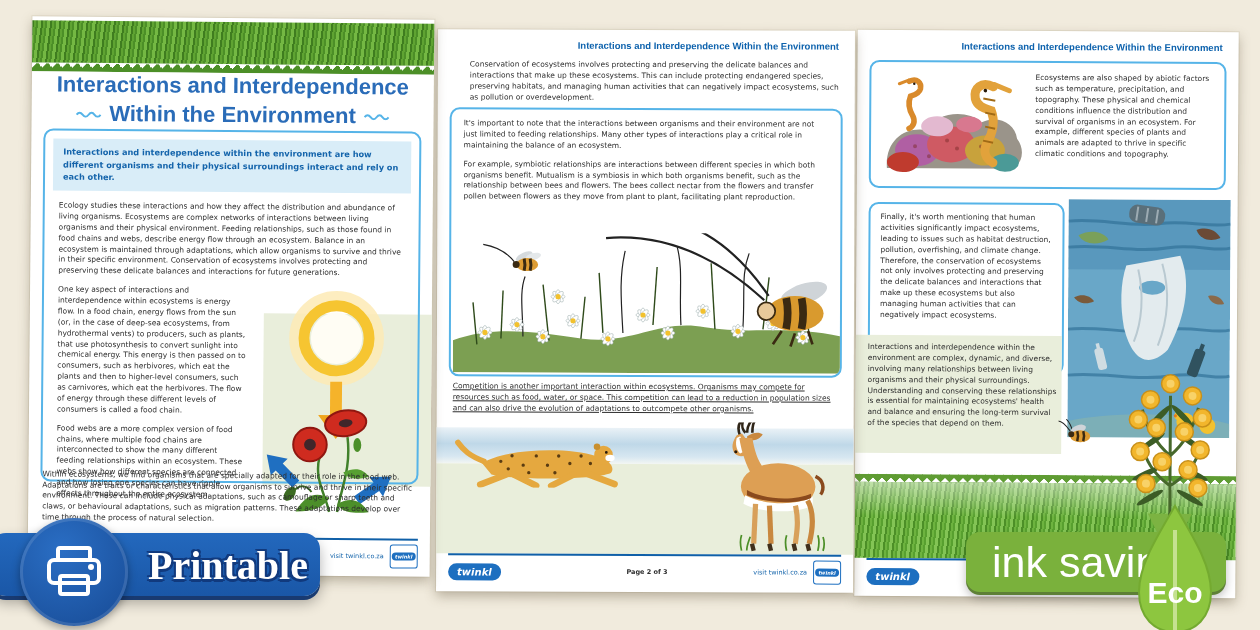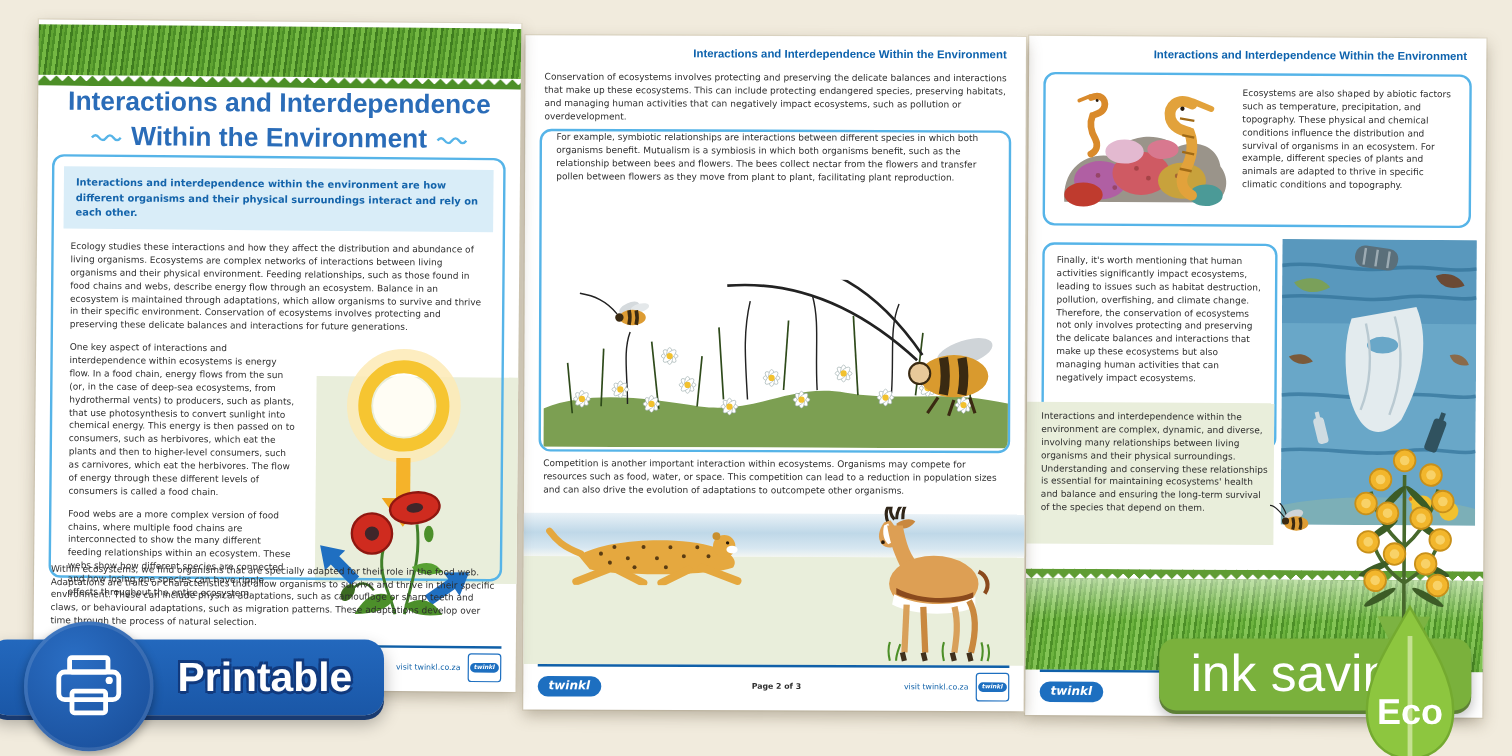--- a/index.html
+++ b/index.html
@@ -31,26 +31,26 @@
   .spacer{flex:1;}
   .site{font-size:6.5px;font-weight:normal;color:#1565ab;}
   .pagelabel{font-size:6.5px;font-weight:bold;color:#2e2e2e;margin-left:40px;}
   .twinkl-logo{background:#1d6fc0;color:#fff;font-weight:bold;font-style:italic;font-size:10px;padding:3px 9px;border-radius:11px;}
   .stamp{width:26px;height:22px;border:1px solid #1d6fc0;border-radius:3px;background:#fff;display:flex;align-items:center;justify-content:center;}
   .mini-cloud{background:#1d6fc0;color:#fff;font-size:5px;font-weight:bold;font-style:italic;border-radius:5px;padding:1px 3px;}
 
   
   .p-header{position:absolute;top:10px;right:16px;font-family:"Liberation Sans",sans-serif;font-weight:bold;font-size:9.5px;color:#0d62ad;}
   
-  .p2-p1{position:absolute;top:30px;left:16px;right:16px;}
+  .p2-p1{position:absolute;top:30px;left:32px;right:16px;}
   .p2-box{position:absolute;top:78px;left:12px;right:12px;height:265px;overflow:hidden;}
   .p2-box .bt{padding:0 12px;}
   .p2-box .first{padding-top:9px;}
   .meadow{position:absolute;left:2px;right:2px;bottom:2px;height:140px;}
-  .p2-competition{position:absolute;top:352px;left:16px;right:16px;}
+  .p2-competition{position:absolute;top:352px;left:16px;right:16px;text-decoration:underline;}
   .p2-scene{position:absolute;top:398px;left:0;right:0;height:126px;}
   .sky{position:absolute;top:0;left:0;right:0;height:36px;background:linear-gradient(180deg,#eaf2f7,#bfd8e8 45%,#d7e7f1 80%,#f3f6f3);}
   .ground{position:absolute;top:36px;left:0;right:0;bottom:0;background:#e9eedb;}
   .cheetah{position:absolute;left:14px;top:4px;width:180px;height:56px;}
   .p2-predation{position:absolute;left:16px;top:50px;width:225px;}
   .springbok{position:absolute;right:14px;top:-6px;width:145px;height:130px;}
 
   
   .p3-box1{position:absolute;top:30px;left:12px;right:12px;height:128px;display:flex;gap:8px;padding:6px;box-sizing:border-box;}
   .p3-box1 .bt{flex:1;margin:4px 4px 0 0;}
@@ -69,21 +69,21 @@
 
   
   .printable{position:absolute;left:-10px;top:533px;width:330px;height:63px;z-index:20;
     background:linear-gradient(#2368bd,#1a57a7);border-radius:16px;
     box-shadow:0 4px 0 rgba(16,52,110,.95),0 7px 14px rgba(0,0,0,.3);}
   .print-circle{position:absolute;left:30px;top:-15px;width:108px;height:108px;border-radius:50%;
     background:radial-gradient(circle at 38% 30%,#2a6ec4,#174a94);
     box-shadow:0 3px 8px rgba(0,0,0,.35),inset 0 0 0 3px rgba(255,255,255,.12);
     display:flex;align-items:center;justify-content:center;}
   .print-label{position:absolute;left:158px;top:50%;transform:translateY(-50%);
-    font-family:Liberation Sans, sans-serif;font-weight:bold;font-size:34px;color:#fff;
+    font-family:Liberation Serif, serif;font-weight:bold;font-size:40px;color:#fff;
     text-shadow:2px 2px 0 #113a7e,-2px 2px 0 #113a7e,2px -2px 0 #113a7e,-2px -2px 0 #113a7e,0 3px 0 #113a7e;}
   .eco{position:absolute;left:966px;top:532px;width:260px;height:60px;z-index:20;background:#7ab13c;border-radius:14px;
     box-shadow:0 3px 0 rgba(74,114,28,.85),0 6px 10px rgba(0,0,0,.25);}
   .eco-label{position:absolute;left:26px;top:50%;transform:translateY(-50%);
     font-family:"Liberation Sans",sans-serif;font-size:43px;color:#fff;}
   .leaf-wrap{position:absolute;right:6px;top:-28px;width:90px;height:152px;}
 </style>
 </head>
 <body>
 
@@ -154,20 +154,21 @@
     <span class="stamp">
         <span class="mini-cloud">twinkl</span>
       </span>
   </div>
 </div>
 
 <div class="page" id="p2">
   <div class="p-header">Interactions and Interdependence Within the Environment</div>
   <p class="bt p2-p1">Conservation of ecosystems involves protecting and preserving the delicate balances and interactions that make up these ecosystems. This can include protecting endangered species, preserving habitats, and managing human activities that can negatively impact ecosystems, such as pollution or overdevelopment.</p>
   <div class="p2-box wavybox">
+    <p class="bt first">It's important to note that the interactions between organisms and their environment are not just limited to feeding relationships. Many other types of interactions play a critical role in maintaining the balance of an ecosystem.</p>
     <p class="bt">For example, symbiotic relationships are interactions between different species in which both organisms benefit. Mutualism is a symbiosis in which both organisms benefit, such as the relationship between bees and flowers. The bees collect nectar from the flowers and transfer pollen between flowers as they move from plant to plant, facilitating plant reproduction.</p>
     <svg class="meadow" viewBox="0 0 393 140" preserveAspectRatio="none">
       <defs>
         <g id="daisy">
           <ellipse rx="7" ry="2.6" fill="#fff" stroke="#9aa" stroke-width=".5"></ellipse>
           <ellipse rx="7" ry="2.6" fill="#fff" stroke="#9aa" stroke-width=".5" transform="rotate(45)"></ellipse>
           <ellipse rx="7" ry="2.6" fill="#fff" stroke="#9aa" stroke-width=".5" transform="rotate(90)"></ellipse>
           <ellipse rx="7" ry="2.6" fill="#fff" stroke="#9aa" stroke-width=".5" transform="rotate(135)"></ellipse>
           <circle r="2.6" fill="#f2c12e"></circle>
         </g>

